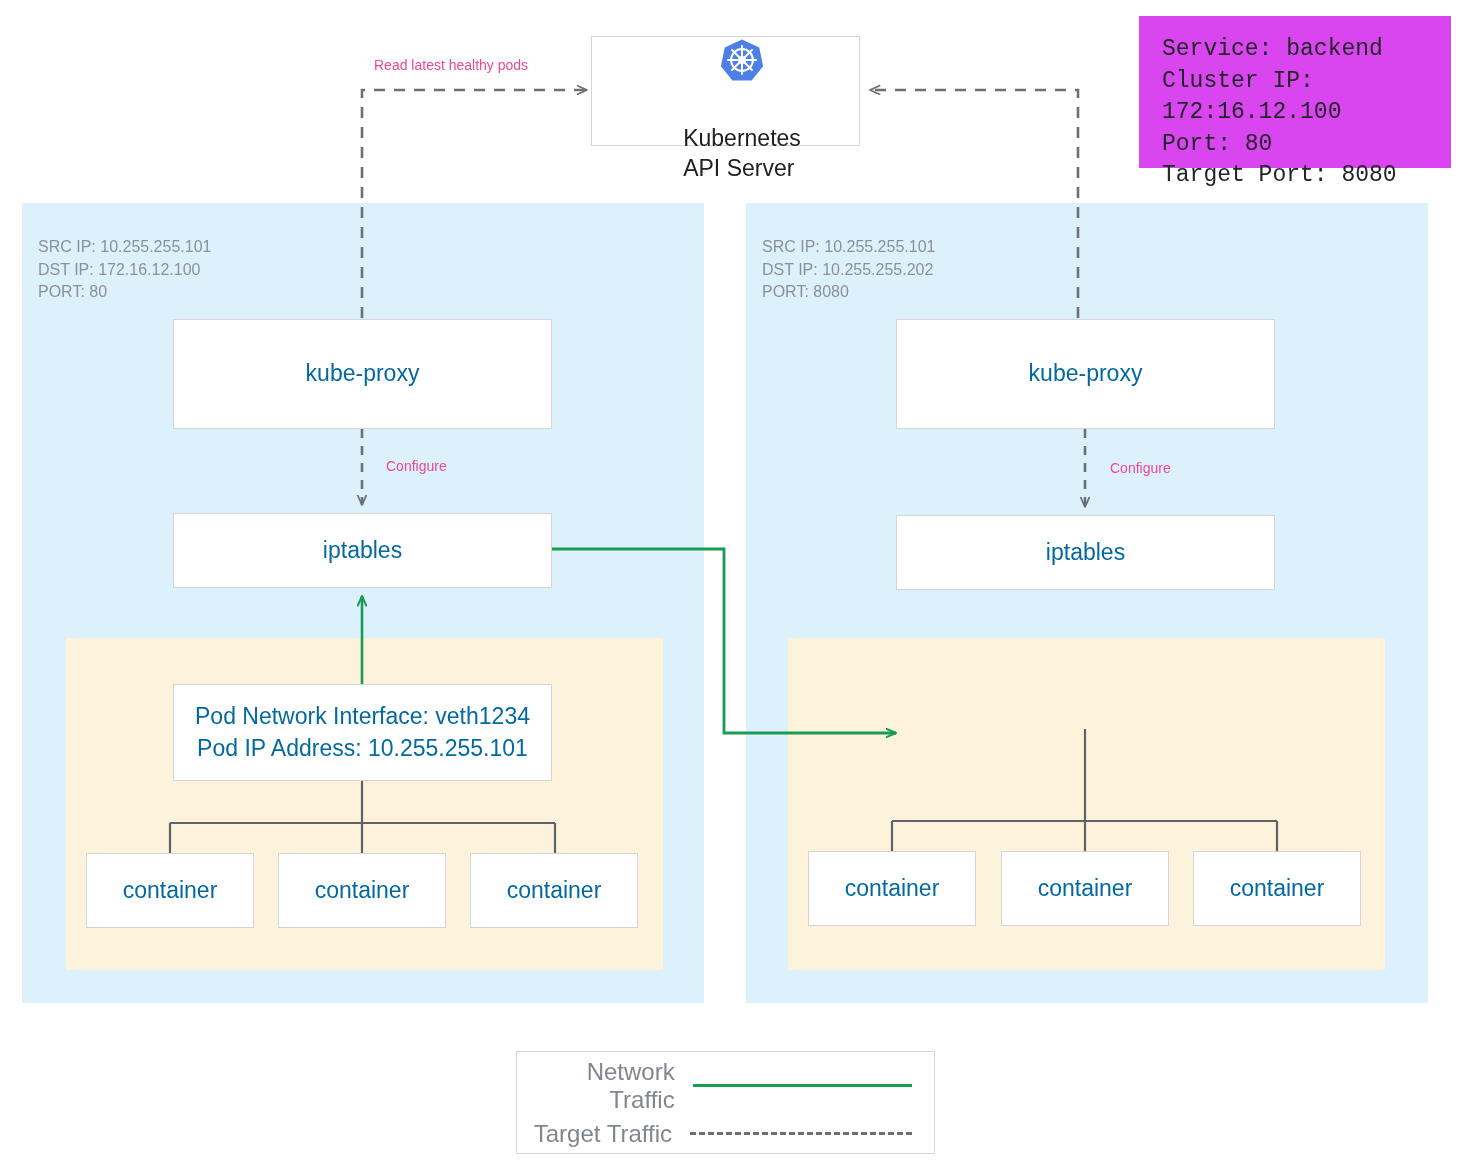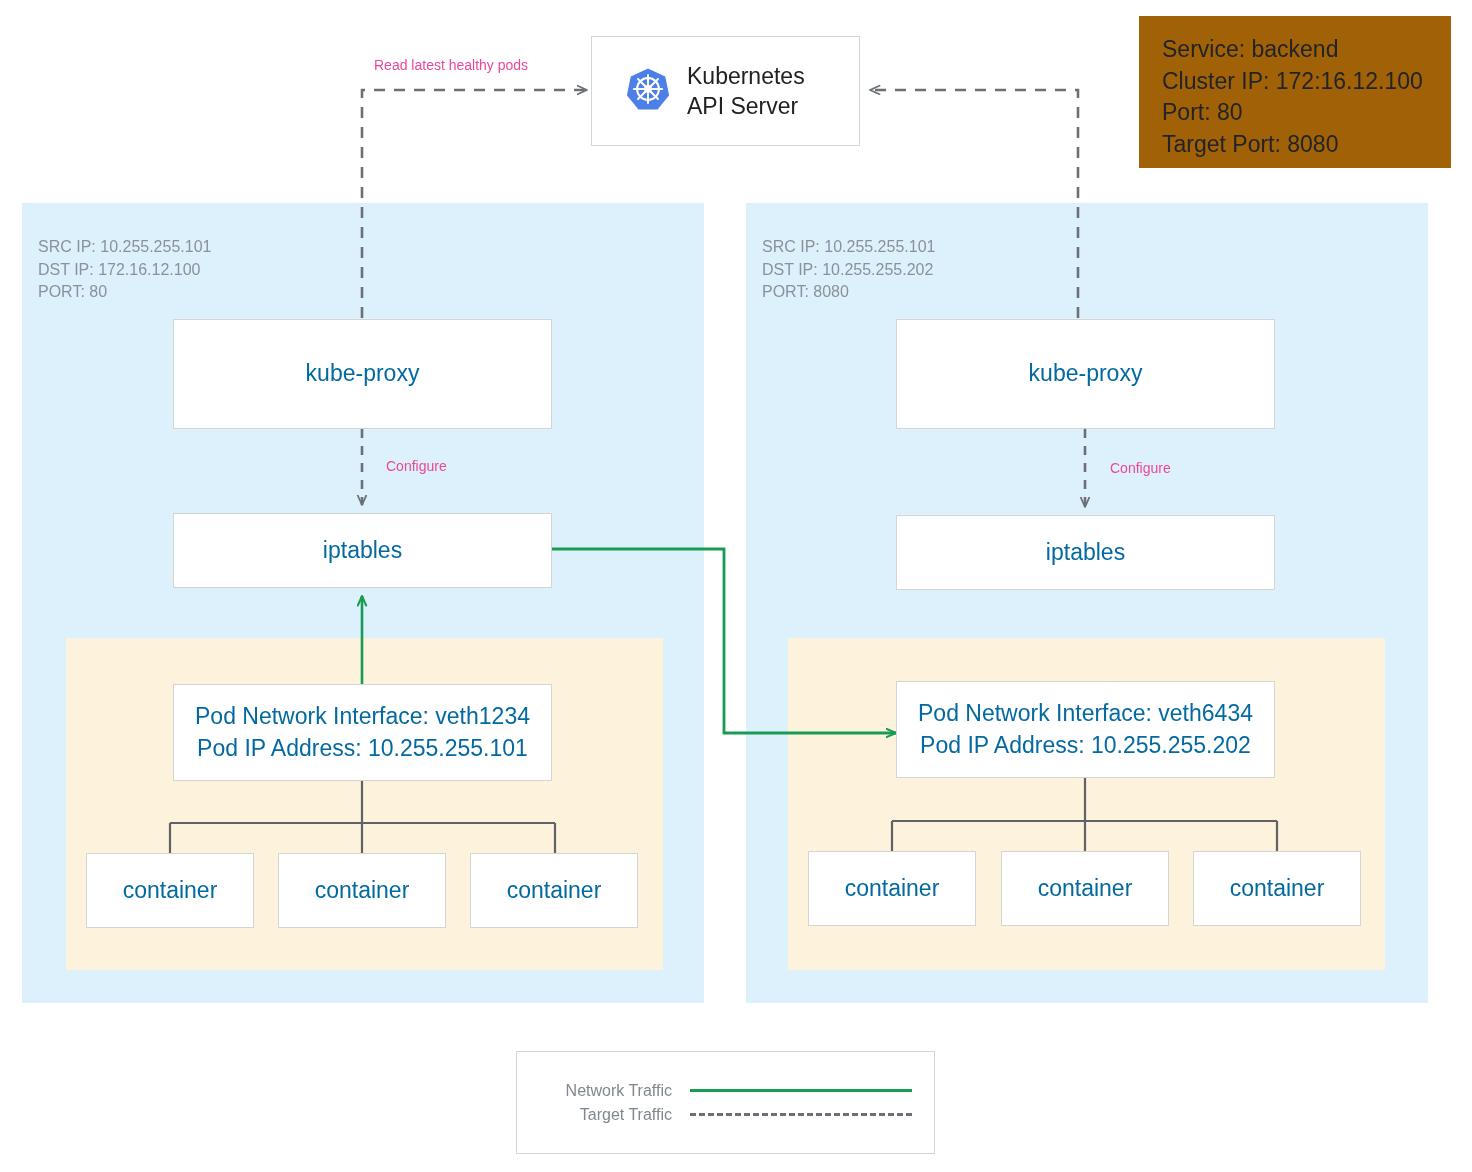--- a/index.html
+++ b/index.html
@@ -53,37 +53,39 @@
   }
   .meta-text {
     position: absolute;
     color: #8a9199;
     font-size: 16px;
     line-height: 1.42;
     white-space: pre-line;
   }
   .info-card {
     position: absolute;
-    background: #a16207;
+    background: #d946ef;
     color: #222428;
     font-size: 23px;
     line-height: 1.37;
     padding: 18px 22px 18px 23px;
     box-sizing: border-box;
     white-space: pre-line;
+    font-family: Liberation Mono, monospace;
   }
   .api-box {
     position: absolute;
     background: #ffffff;
     border: 1px solid #d5d5d5;
     box-sizing: border-box;
     display: flex;
     align-items: center;
-    gap: 16px;
+    gap: 36px;
     padding-left: 33px;
+    flex-direction: column;
   }
   .api-title {
     font-size: 23px;
     line-height: 1.32;
     color: #202124;
     white-space: pre-line;
   }
   .edge-label {
     position: absolute;
     color: #ec4899;
@@ -111,21 +113,21 @@
     box-sizing: border-box;
   }
   .legend-row {
     display: flex;
     align-items: center;
     justify-content: flex-end;
     gap: 18px;
   }
   .legend-label {
     color: #80878f;
-    font-size: 16px;
+    font-size: 24px;
     text-align: right;
   }
   .legend-swatch {
     width: 222px;
     height: 0;
     border-top-width: 3px;
     border-top-style: solid;
   }
   .legend-swatch.solid { border-top-color: #179c52; }
   .legend-swatch.dashed {
@@ -235,24 +237,20 @@
 PORT: 8080</div>
 
   <div class="wbox" style="left:896px; top:319px; width:379px; height:110px;">
     <span class="box-label">kube-proxy</span>
   </div>
 
   <div class="wbox" style="left:896px; top:515px; width:379px; height:75px;">
     <span class="box-label">iptables</span>
   </div>
 
-  <div class="wbox" style="left:896px; top:681px; width:379px; height:97px;">
-    <span class="box-label">Pod Network Interface: veth6434
-Pod IP Address: 10.255.255.202</span>
-  </div>
 
   <div class="wbox" style="left:808px; top:851px; width:168px; height:75px;">
     <span class="box-label">container</span>
   </div>
   <div class="wbox" style="left:1001px; top:851px; width:168px; height:75px;">
     <span class="box-label">container</span>
   </div>
   <div class="wbox" style="left:1193px; top:851px; width:168px; height:75px;">
     <span class="box-label">container</span>
   </div>

